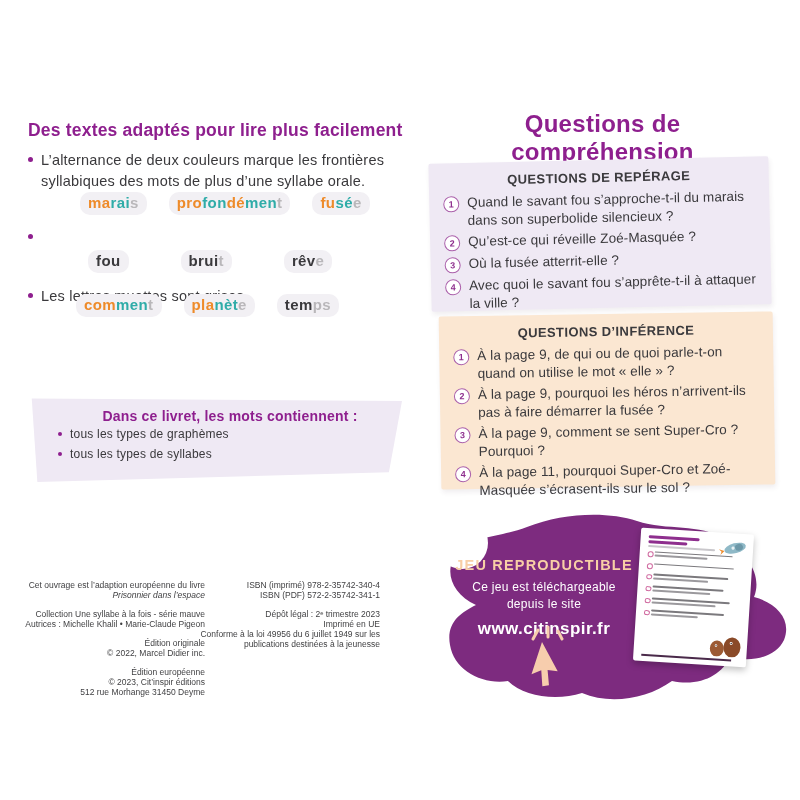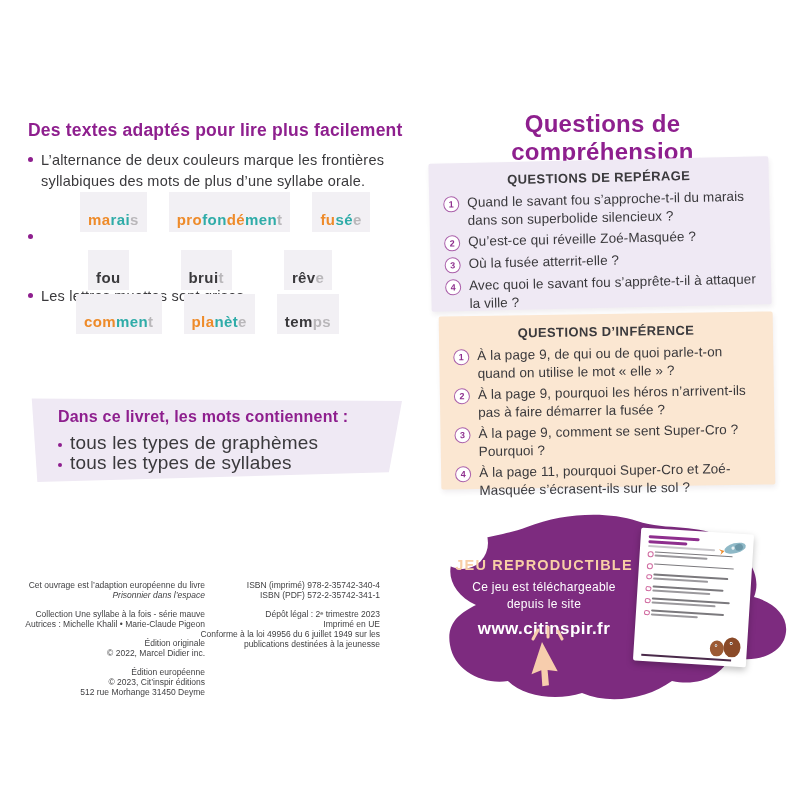--- a/index.html
+++ b/index.html
@@ -14,31 +14,31 @@
   .bullet-par .dot, .ib-item .dot{display:inline-block;width:5px;height:5px;border-radius:50%;
               background:var(--purple);margin-right:8px;vertical-align:3px;}
   .bp1{top:150px;} .bp2{top:227px;} .bp3{top:286px;}
   .bullet-par .bp-text{display:inline;}
   .hang{padding-left:13px;text-indent:-13px;}
 
   .chip-row{position:absolute;display:flex;align-items:center;}
   .cr0{left:80px;top:192px;gap:22px;}
   .cr1{left:88px;top:250px;gap:52px;}
   .cr2{left:76px;top:294px;gap:22px;}
-  .chip{display:inline-block;background:#f2f0f4;padding:19px 8px 4px 8px;
-        font-size:15px;font-weight:bold;letter-spacing:.4px;white-space:nowrap;}
+  .chip{display:inline-block;background:#f2f0f4;padding:2px 8px 4px 8px;
+        font-size:15px;font-weight:bold;letter-spacing:.4px;white-space:nowrap;border-radius:10px;}
   .seg-o{color:var(--orange);} .seg-t{color:var(--teal);}
   .seg-g{color:var(--silent);} .seg-k{color:var(--text);text-align:center;}
 
   .info-box{position:absolute;left:28px;top:394px;width:374px;height:88px;
             background:var(--lavender);
             clip-path:polygon(1% 5%,100% 8%,96.5% 89%,2.5% 100%);}
   .ib-inner{padding:14px 0 0 30px;}
-  .ib-title{font-size:16px;font-weight:bold;color:var(--purple);letter-spacing:.2px;margin-bottom:7px;}
-  .ib-item{font-size:19px;color:var(--text);line-height:20px;letter-spacing:.2px;}
+  .ib-title{font-size:14px;font-weight:bold;color:var(--purple);letter-spacing:.2px;text-align:center;}
+  .ib-item{font-size:12px;color:var(--text);line-height:20px;letter-spacing:.2px;}
   .ib-item .dot{width:4px;height:4px;vertical-align:2px;}
 
   .colophon{position:absolute;top:580px;font-size:8.5px;line-height:10px;
             color:#3f3f41;text-align:right;}
   .colo1{right:595px;width:220px;} .colo2{right:420px;width:230px;}
   .colo-line{white-space:nowrap;} .colo-line.italic{font-style:italic;}
   .colo-gap{height:9px;}
 
   
   .rp-heading{position:absolute;left:430px;top:110px;width:345px;text-align:center;

